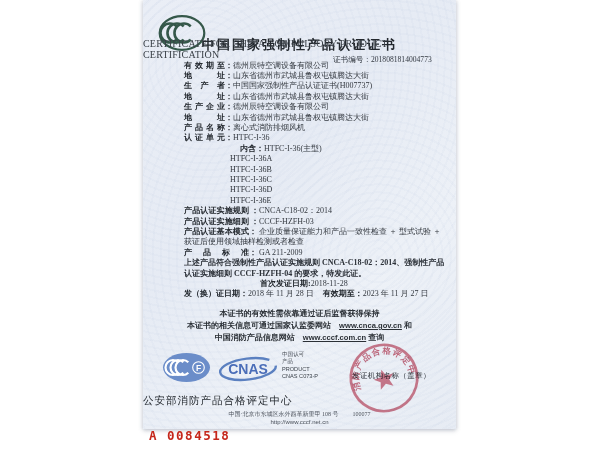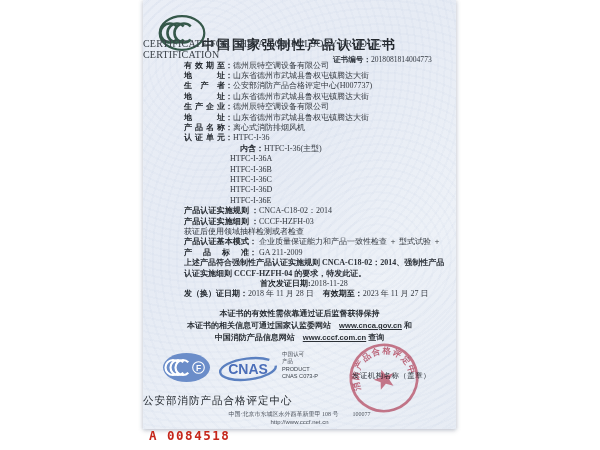--- a/index.html
+++ b/index.html
@@ -24,21 +24,21 @@
     margin-top:18px;
   }
   .title-en{
     position:absolute;left:0;top:38px;width:100%;text-align:left;
     font-size:10px;color:#3a4047;letter-spacing:.2px;
     font-family:Liberation Serif, serif;
   }
   .cert-no{
     position:absolute;left:190px;top:55px;font-size:7.6px;color:#323840;
   }
-  .cert-no b{font-weight:bold;}
+  .cert-no b{font-weight:normal;}
   .body-block{
     position:absolute;left:41px;top:60.5px;width:264px;
     font-size:8px;line-height:10.4px;color:#2c3138;
   }
   .row{white-space:nowrap;}
   .lbl{
     display:inline-block;width:41px;text-align:justify;text-align-last:justify;
     font-weight:bold;color:#23282e;vertical-align:top;
   }
   .colon{font-weight:bold;}
@@ -101,38 +101,38 @@
     <path d="M 32.7 12.3 A 9.5 9.5 0 1 0 32.7 25.7" fill="none" stroke="#35584a" stroke-width="2.6"></path>
   </svg>
 
   <div class="title-cn">中国国家强制性产品认证证书</div>
   <div class="title-en">CERTIFICATE FOR CHINA COMPULSORY PRODUCT CERTIFICATION</div>
   <div class="cert-no"><b>证书编号：</b><span>2018081814004773</span></div>
 
   <div class="body-block">
     <div class="row"><span class="lbl">有效期至</span><span class="colon">：</span><span class="val">德州辰特空调设备有限公司</span></div>
     <div class="row"><span class="lbl">地址</span><span class="colon">：</span><span class="val">山东省德州市武城县鲁权屯镇腾达大街</span></div>
-    <div class="row"><span class="lbl">生产者</span><span class="colon">：</span><span class="val">公安部消防产品合格评定中心(H007737)</span></div>
+    <div class="row"><span class="lbl">生产者</span><span class="colon">：</span><span class="val">中国国家强制性产品认证证书(H007737)</span></div>
     <div class="row"><span class="lbl">地址</span><span class="colon">：</span><span class="val">山东省德州市武城县鲁权屯镇腾达大街</span></div>
     <div class="row"><span class="lbl">生产企业</span><span class="colon">：</span><span class="val">德州辰特空调设备有限公司</span></div>
     <div class="row"><span class="lbl">地址</span><span class="colon">：</span><span class="val">山东省德州市武城县鲁权屯镇腾达大街</span></div>
     <div class="row"><span class="lbl">产品名称</span><span class="colon">：</span><span class="val">离心式消防排烟风机</span></div>
     <div class="row"><span class="lbl">认证单元</span><span class="colon">：</span><span class="val">HTFC-I-36</span></div>
 
     <div class="row models-first"><span class="mlbl">内含：</span><span class="val">HTFC-I-36(主型)</span></div>
     <div class="row model-line">HTFC-I-36A</div>
     <div class="row model-line">HTFC-I-36B</div>
     <div class="row model-line">HTFC-I-36C</div>
     <div class="row model-line">HTFC-I-36D</div>
     <div class="row model-line">HTFC-I-36E</div>
 
     <div class="row"><span class="rlbl">产品认证实施规则</span><span class="colon"> ：</span><span class="val">CNCA-C18-02：2014</span></div>
     <div class="row"><span class="rlbl">产品认证实施细则</span><span class="colon"> ：</span><span class="val">CCCF-HZFH-03</span></div>
+    <div class="row"><span class="rlbl">产品认证基本模式</span><span class="colon">： </span><span class="val">企业质量保证能力和产品一致性检查 ＋ 型式试验 ＋</span></div>
     <div class="row">获证后使用领域抽样检测或者检查</div>
-    <div class="row"><span class="rlbl">产品认证基本模式</span><span class="colon">： </span><span class="val">企业质量保证能力和产品一致性检查 ＋ 型式试验 ＋</span></div>
     <div class="row"><span class="rlbl">产品标准</span><span class="colon">： </span><span class="val">GA 211-2009</span></div>
 
     <div class="row stmt">上述产品符合强制性产品认证实施规则 CNCA-C18-02：2014、强制性产品</div>
     <div class="row stmt">认证实施细则 CCCF-HZFH-04 的要求，特发此证。</div>
 
     <div class="row first-issue"><span class="blabel">首次发证日期:</span><span class="val">2018-11-28</span></div>
     <div class="row"><span class="blabel">发（换）证日期：</span><span class="val">2018 年 11 月 28 日</span><span class="gap"></span><span class="blabel">有效期至：</span><span class="val">2023 年 11 月 27 日</span></div>
   </div>
 
   <div class="notice">

